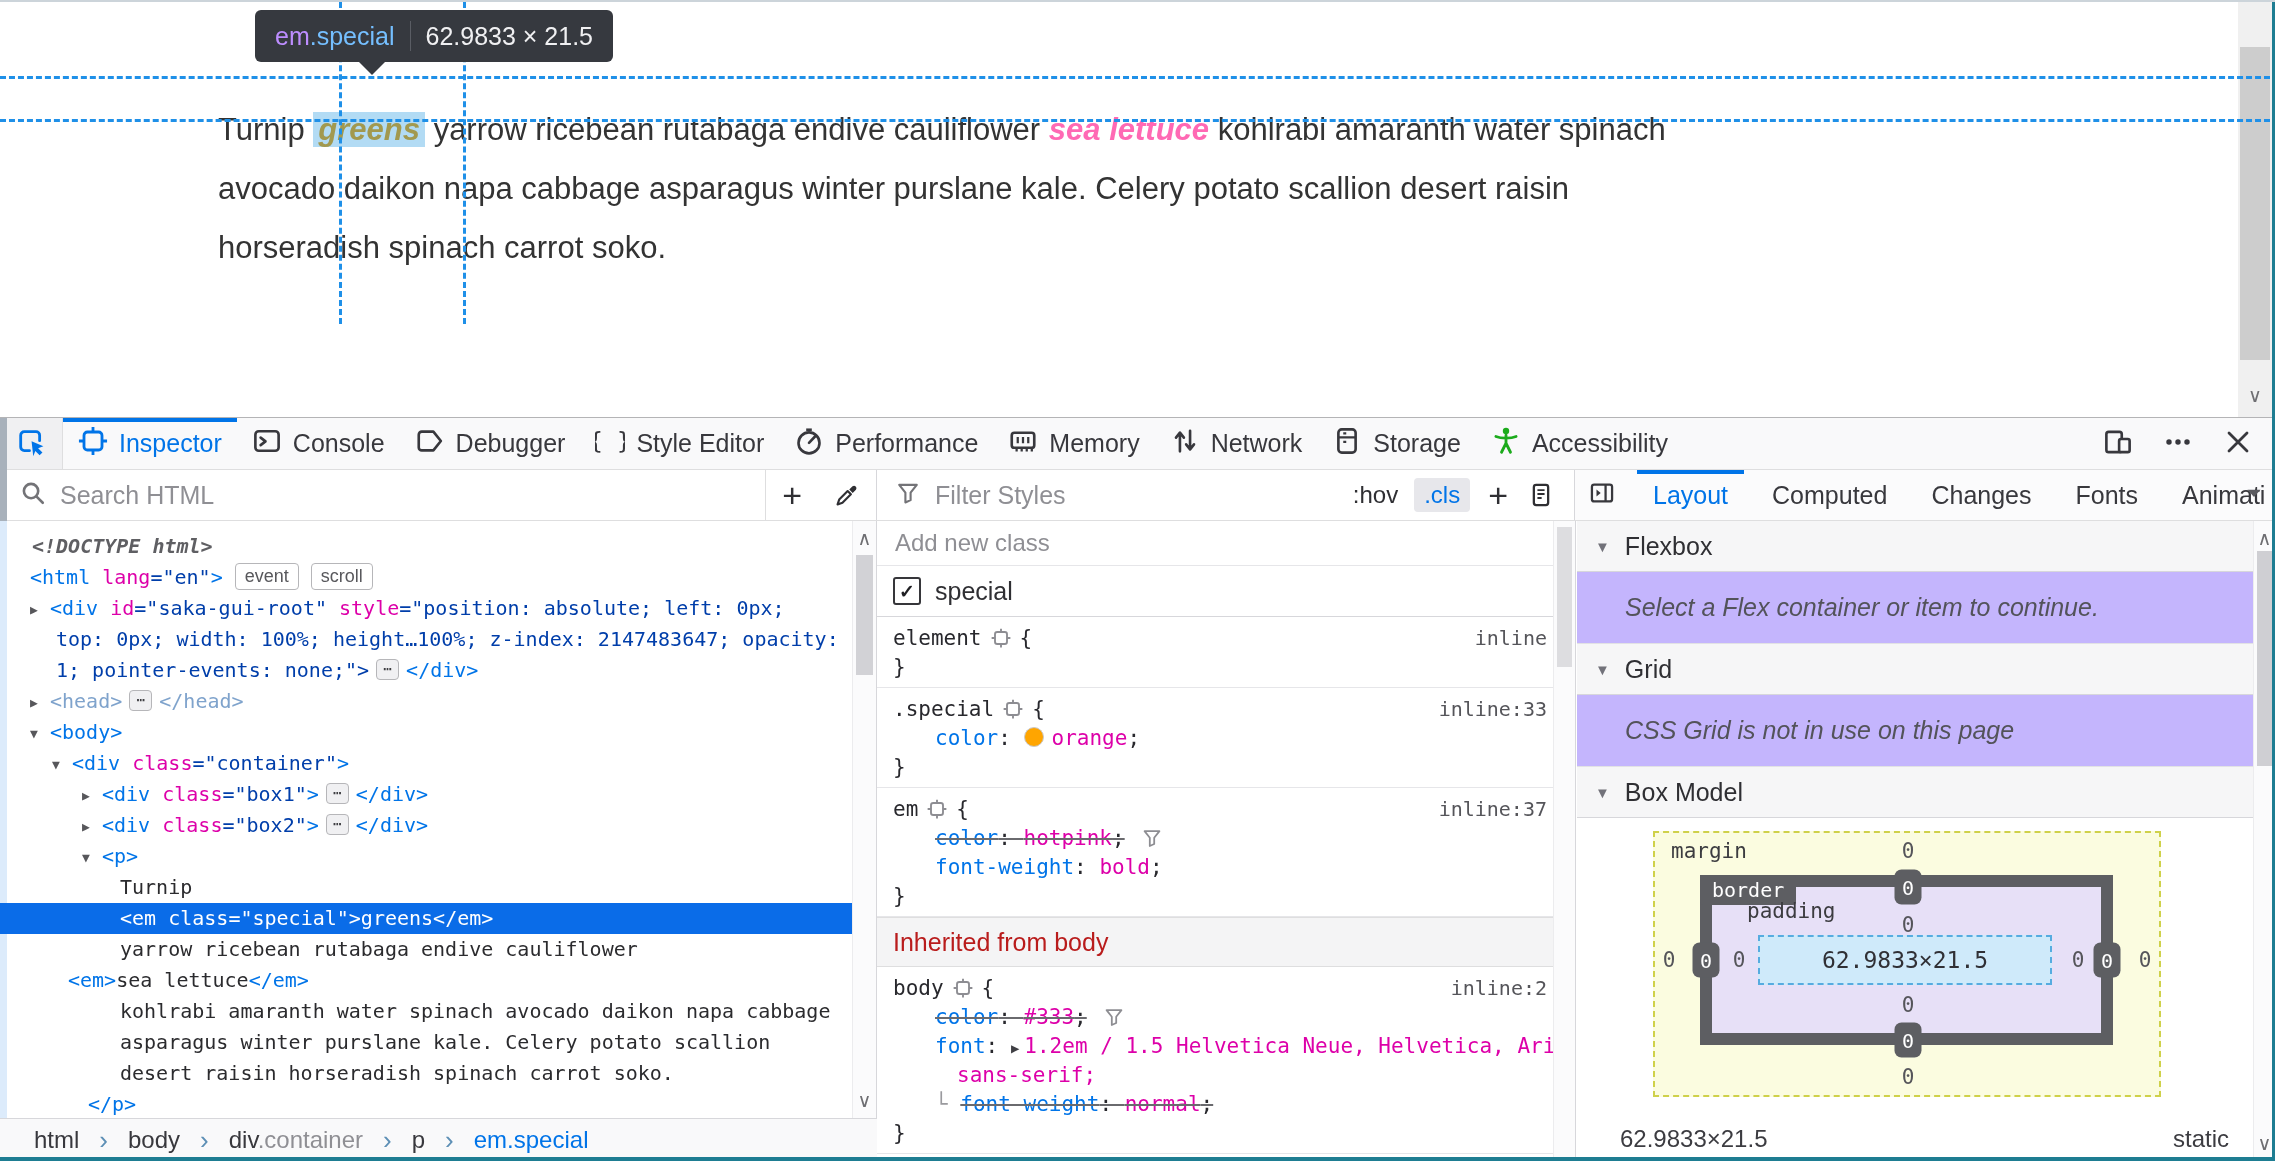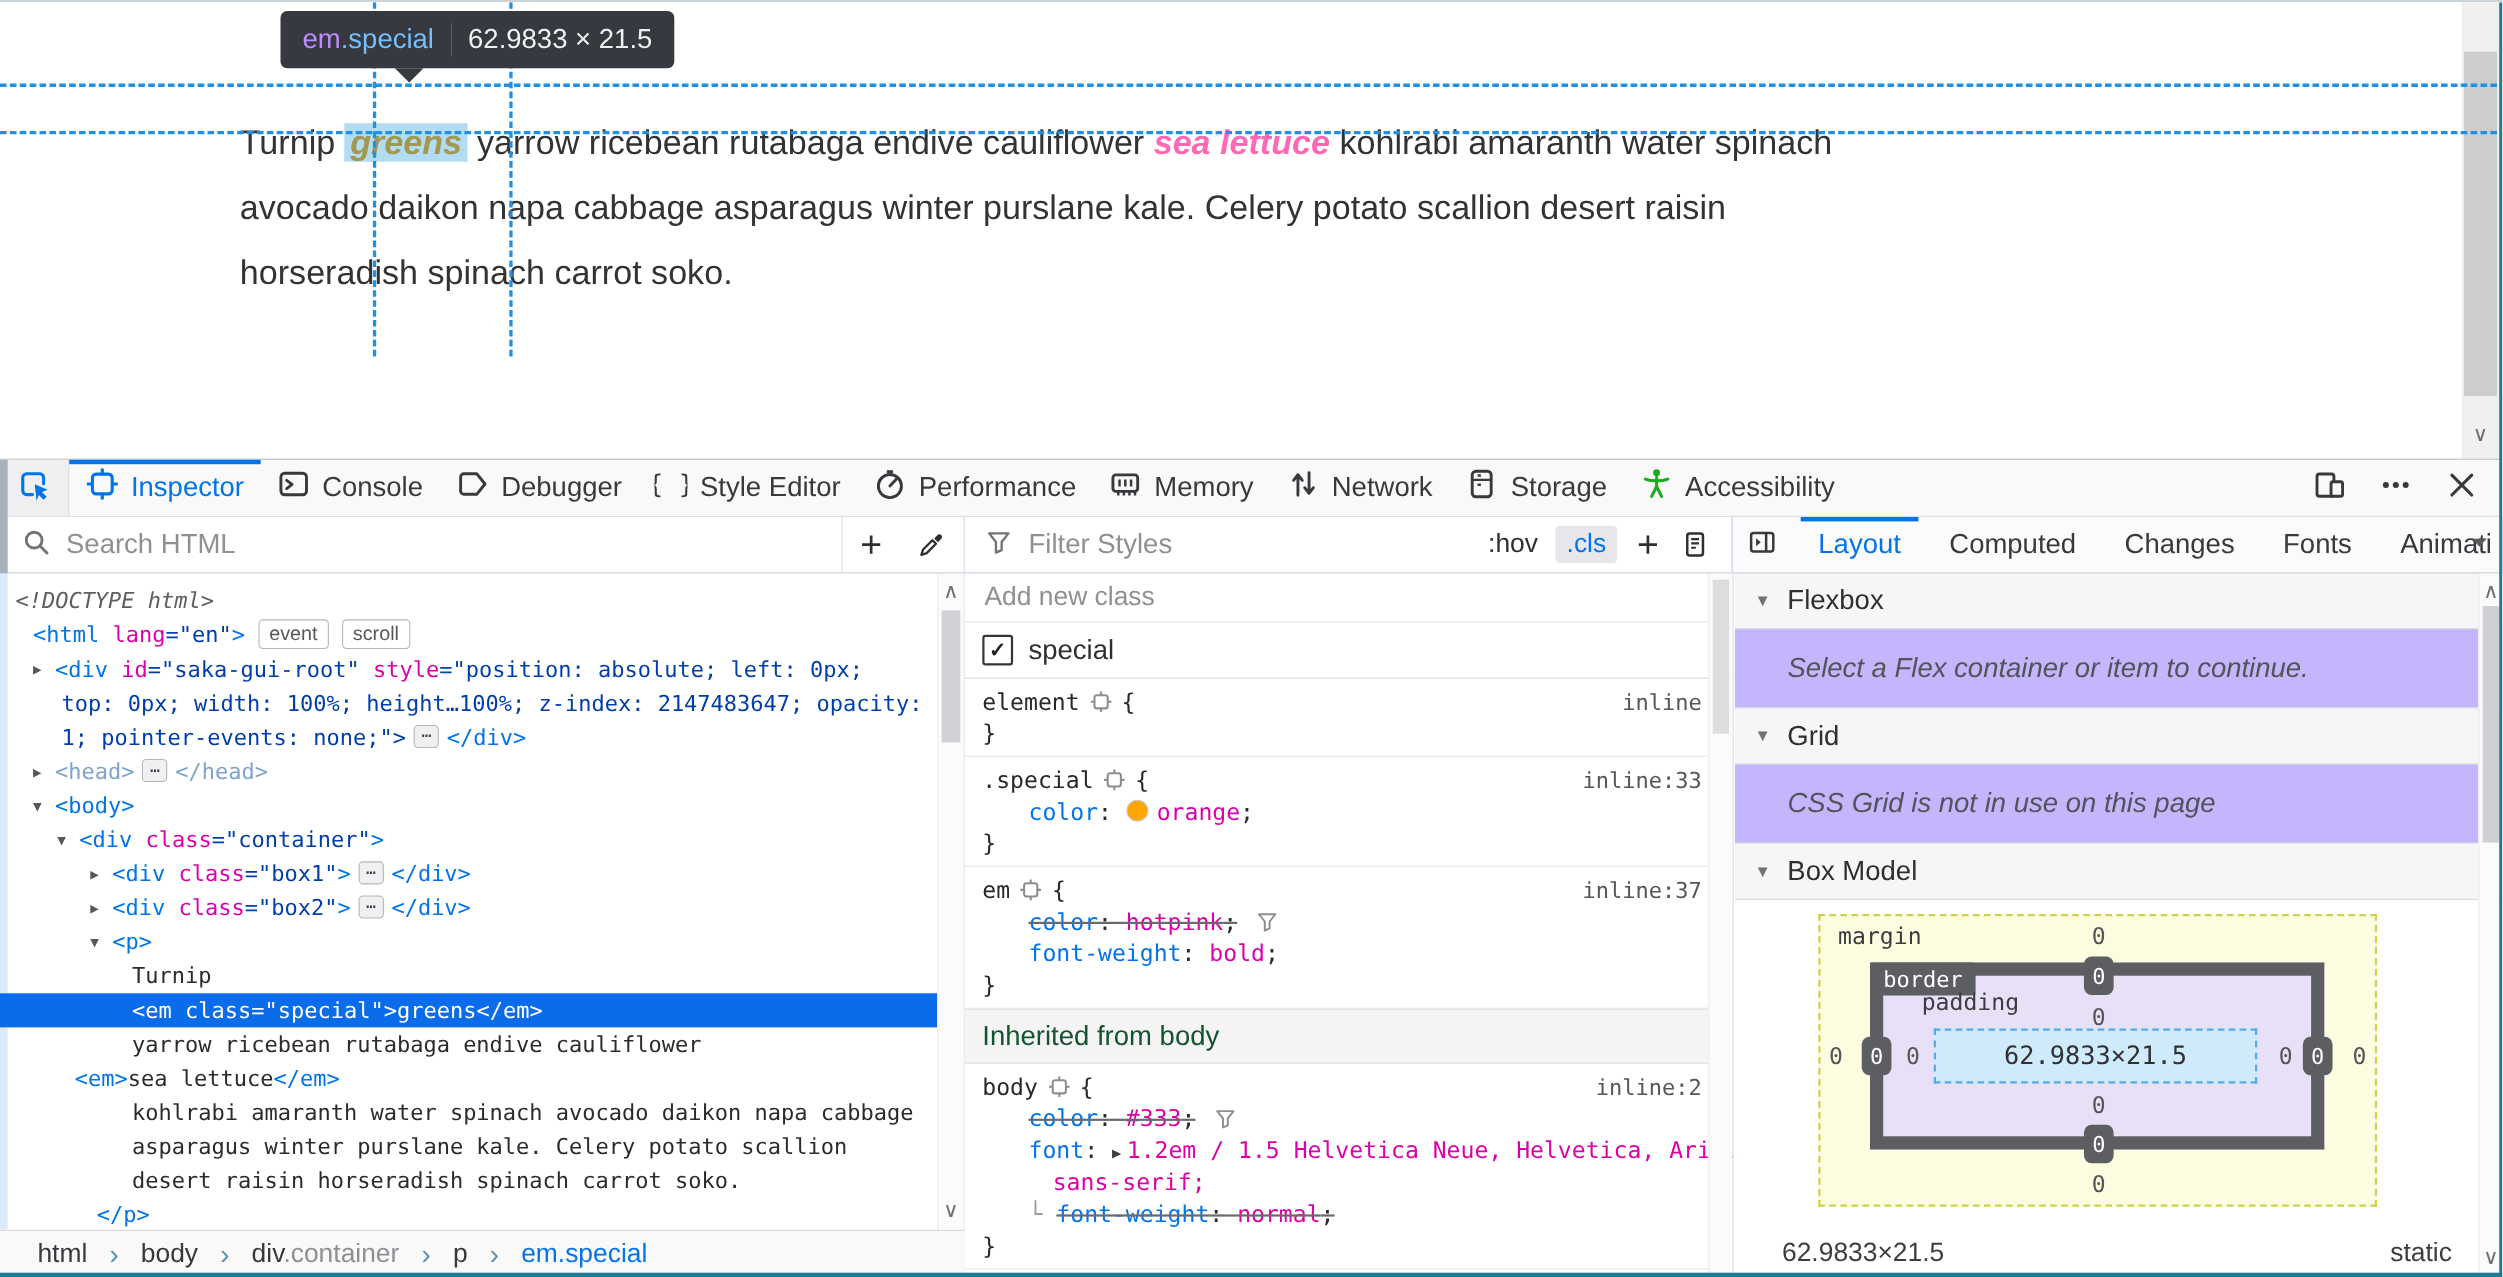--- a/index.html
+++ b/index.html
@@ -118,21 +118,21 @@
   .struck{text-decoration:line-through;text-decoration-color:#6a6a6e}
   .swatch{display:inline-block;width:18px;height:18px;border-radius:50%;background:#ffa500;border:1px solid #c9c9cc;
           vertical-align:-2px;margin-right:8px}
   .funnel-i{display:inline-block;margin-left:16px;vertical-align:-4px;color:#8d8d92}
   .funnel-i svg{width:22px;height:22px}
   .sel-target{display:inline-block;width:20px;height:20px;margin:0 9px;vertical-align:-3px;color:#8d8d92}
   .sel-target svg{width:20px;height:20px}
   .expander{color:#3f3f44;font-size:14px;margin-right:5px}
   .subcon{color:#9a9a9e}
   .sect-head{height:48px;line-height:48px;padding-left:16px;background:#f4f4f5;border-top:1px solid #dededf;
-             border-bottom:1px solid #dededf;font-family:"Liberation Sans",sans-serif;font-size:25px;color:#14532d}
+             border-bottom:1px solid #dededf;font-family:"Liberation Sans",sans-serif;font-size:25px;color:#b91c1c}
   .r-sb{position:absolute;right:0;top:0;width:21px;height:100%;background:#fbfbfc;border-left:1px solid #ececee}
   .r-thumb{position:absolute;left:3px;right:3px;top:6px;height:140px;background:#dddde0}
 
   
   .panel-layout{position:absolute;top:103px;left:1577px;right:0;bottom:0;background:#fff;overflow:hidden}
   .l-head{height:50px;display:flex;align-items:center;gap:15px;padding-left:18px;background:#f6f6f7;
           border-bottom:1px solid #d7d7db;font-size:25px;color:#2f2f33}
   .l-twisty{color:#72727a;font-size:15px}
   .l-msg{height:71px;display:flex;align-items:center;padding-left:48px;font-size:25px;font-style:italic;color:#53535a;
          border-bottom:1px solid #e2e2e5;background:#c4b5fd}
@@ -328,21 +328,21 @@
         <span class="sdrop" id="drop-icon"><svg viewBox="0 0 16 16" style="width: 26px; height: 26px;">
               <path d="M4 6l4 4.5L12 6Z" fill="currentColor"></path>
             </svg></span>
       </div>
     </div>
 
     <div class="panel-markup">
       <div class="strip s1"></div>
       <div class="strip s2"></div>
       <div class="mrows" id="mrows">
-          <div class="mrow" style="padding-left: 14px;"><span class="doctype">&lt;!DOCTYPE html&gt;</span></div>
+          <div class="mrow" style="padding-left: 32px; font-weight: bold;"><span class="doctype">&lt;!DOCTYPE html&gt;</span></div>
           <div class="mrow" style="padding-left: 30px;"><span class="tag">&lt;html </span><span class="attr">lang</span><span class="val">="en"</span><span class="tag">&gt;</span><span class="badge">event</span><span class="badge">scroll</span></div>
           <div class="mrow" style="padding-left: 50px;"><span class="twisty" style="left: 30px;">▶</span><span class="tag">&lt;div </span><span class="attr">id</span><span class="val">="saka-gui-root"</span><span class="txt"> </span><span class="attr">style</span><span class="val">="position: absolute; left: 0px;</span></div>
           <div class="mrow" style="padding-left: 56px;"><span class="val">top: 0px; width: 100%; height…100%; z-index: 2147483647; opacity:</span></div>
           <div class="mrow" style="padding-left: 56px;"><span class="val">1; pointer-events: none;"&gt;</span><span class="mchip">⋯</span><span class="tag">&lt;/div&gt;</span></div>
           <div class="mrow" style="padding-left: 50px;"><span class="twisty" style="left: 30px;">▶</span><span class="faded">&lt;head&gt;</span><span class="mchip">⋯</span><span class="faded">&lt;/head&gt;</span></div>
           <div class="mrow" style="padding-left: 50px;"><span class="twisty" style="left: 30px;">▼</span><span class="tag">&lt;body&gt;</span></div>
           <div class="mrow" style="padding-left: 72px;"><span class="twisty" style="left: 52px;">▼</span><span class="tag">&lt;div </span><span class="attr">class</span><span class="val">="container"</span><span class="tag">&gt;</span></div>
           <div class="mrow" style="padding-left: 102px;"><span class="twisty" style="left: 82px;">▶</span><span class="tag">&lt;div </span><span class="attr">class</span><span class="val">="box1"</span><span class="tag">&gt;</span><span class="mchip">⋯</span><span class="tag">&lt;/div&gt;</span></div>
           <div class="mrow" style="padding-left: 102px;"><span class="twisty" style="left: 82px;">▶</span><span class="tag">&lt;div </span><span class="attr">class</span><span class="val">="box2"</span><span class="tag">&gt;</span><span class="mchip">⋯</span><span class="tag">&lt;/div&gt;</span></div>
           <div class="mrow" style="padding-left: 102px;"><span class="twisty" style="left: 82px;">▼</span><span class="tag">&lt;p&gt;</span></div>

